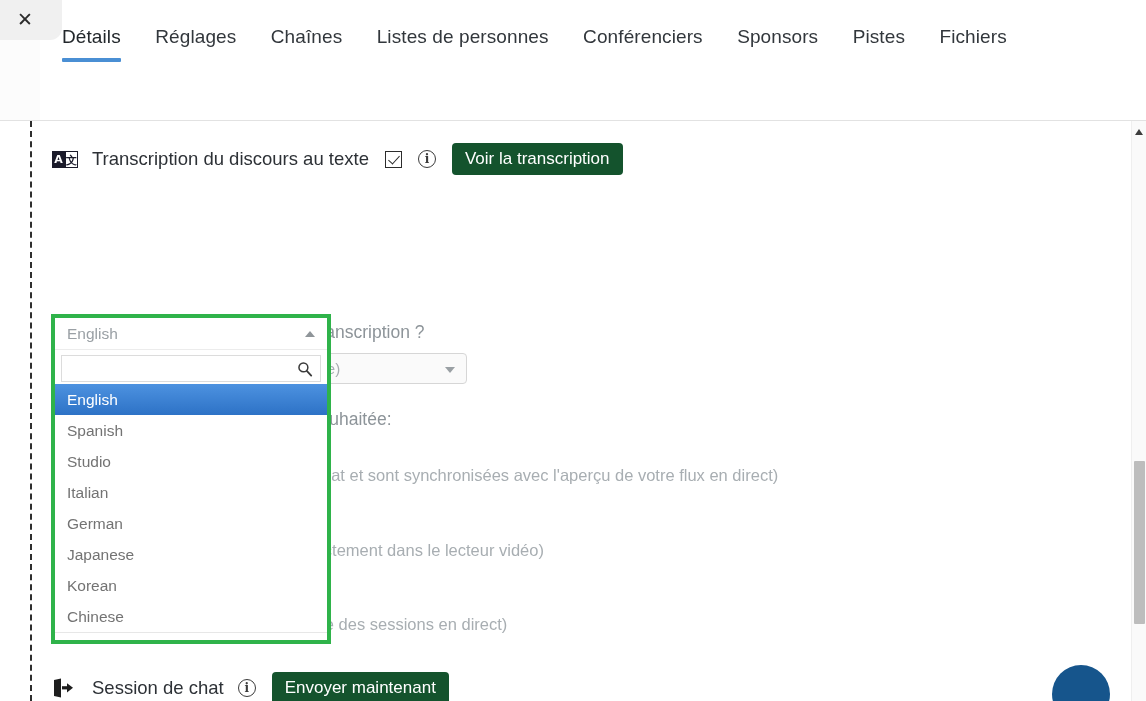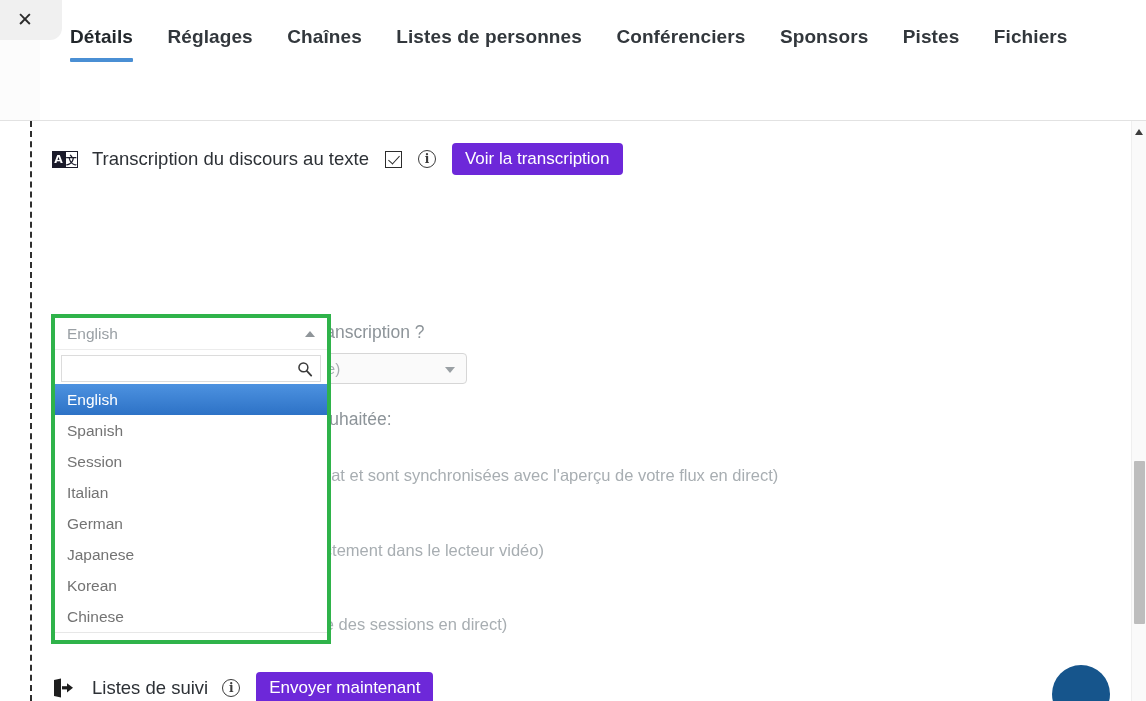--- a/index.html
+++ b/index.html
@@ -52,23 +52,22 @@
     color: #2b2b2b;
     font-size: 19px;
     font-weight: bold;
     line-height: 22px;
     text-align: center;
     font-family: "DejaVu Sans", sans-serif;
   }
 
   .tabrow {
     position: absolute;
-    left: 30px;
-    white-space: nowrap;
-    font-weight: bold;
+    left: 22px;
+    white-space: nowrap;
   }
   .tabrow.row1 { top: 22px; }
   .tabrow.row2 { top: 76px; }
 
   .tab {
     display: inline-block;
     position: relative;
     padding: 4px 0;
     margin-right: 30px;
     font-size: 19px;
@@ -165,21 +164,21 @@
     font-weight: bold;
     line-height: 16px;
     text-align: center;
     font-family: "DejaVu Serif", serif;
     margin-right: 16px;
     cursor: pointer;
     flex: 0 0 auto;
   }
 
   .btn-blue {
-    background: #6d28d9;
+    background: #14532d;
     color: #ffffff;
     border: none;
     border-radius: 4px;
     font-size: 17px;
     font-family: "Liberation Sans", sans-serif;
     padding: 7px 13px 8px 13px;
     cursor: pointer;
     white-space: nowrap;
     line-height: 1;
   }
@@ -486,37 +485,37 @@
         <input type="text" value="" placeholder="" style="">
         <svg class="search-ico" viewBox="0 0 18 18">
           <circle cx="7.2" cy="7.2" r="5" fill="none" stroke="#3a3a3a" stroke-width="1.7"></circle>
           <line x1="11" y1="11" x2="16" y2="16.5" stroke="#3a3a3a" stroke-width="2" stroke-linecap="round"></line>
         </svg>
       </div>
 
       <ul class="combo-list">
         <li class="sel">English</li>
         <li>Spanish</li>
-        <li>Session</li>
+        <li>Studio</li>
         <li>Italian</li>
         <li>German</li>
         <li>Japanese</li>
         <li>Korean</li>
         <li>Chinese</li>
       </ul>
       <div class="combo-foot"></div>
     </div>
 
     <div class="followup">
       <svg class="exit-icon" viewBox="0 0 22 20">
         <path d="M2 2 L9 0.6 L9 19.4 L2 18 Z" fill="#1e1e1e"></path>
         <rect x="10" y="8.2" width="7" height="3.2" fill="#1e1e1e"></rect>
         <path d="M15 5.2 L21 9.8 L15 14.4 Z" fill="#1e1e1e"></path>
       </svg>
-      <span class="fu-text">Listes de suivi</span>
+      <span class="fu-text">Session de chat</span>
       <span class="info-i">i</span>
       <button class="btn-blue">Envoyer maintenant</button>
     </div>
 
   </div>
 
   <div class="sbar">
     <span class="up"></span>
     <div class="thumb"></div>
   </div>

